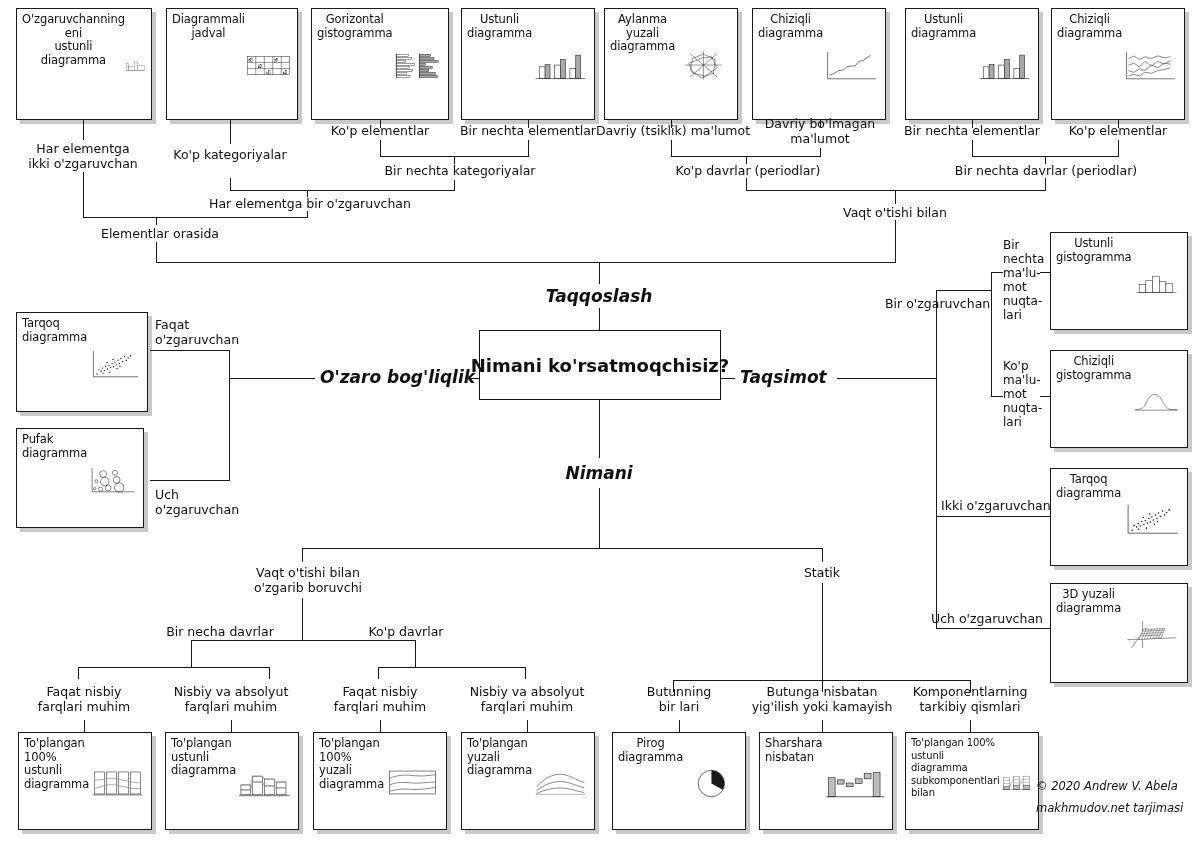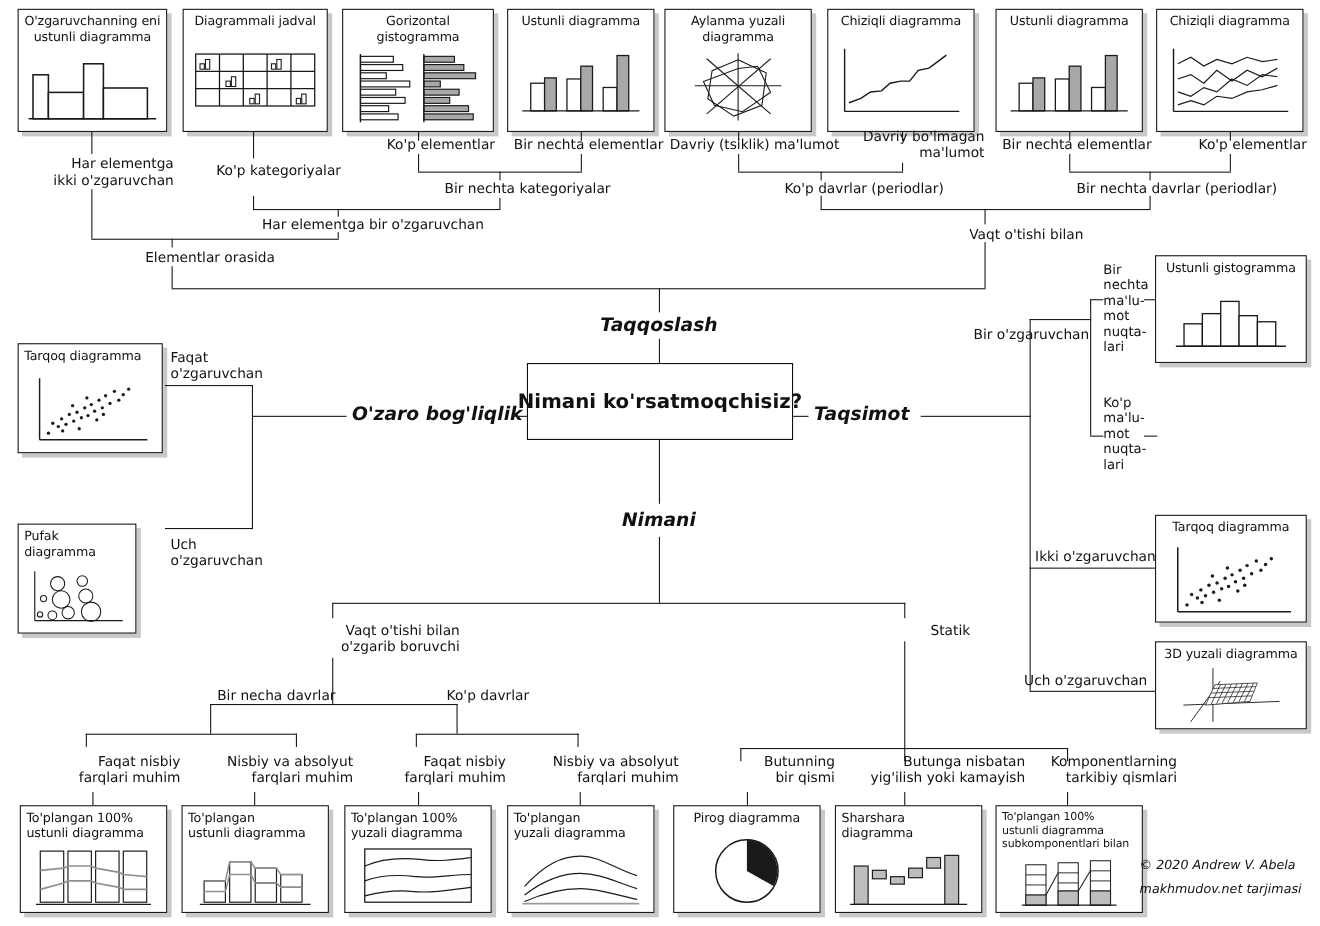--- a/index.html
+++ b/index.html
@@ -17,21 +17,21 @@
   }
   
   .card{
     position:absolute;
     background:#fff;
     border:1.5px solid #1a1a1a;
     box-shadow:4px 4px 0 0 #c9c9c9;
     box-sizing:border-box;
     padding:4px 5px 3px 5px;
     display:flex;
-    flex-direction:column;
+    flex-direction:row;
   }
   .card .ct{
     font-size:11.5px;
     line-height:13.5px;
     color:#111;
     text-align:center;
     white-space:pre-line;
     letter-spacing:-0.1px;
   }
   .card.lt .ct{text-align:left;}
@@ -47,21 +47,21 @@
   .hl{height:1.2px;}
   .vl{width:1.2px;}
   
   .lbl{
     position:absolute;
     font-size:12.5px;
     line-height:15px;
     color:#111;
     white-space:pre-line;
   }
-  .lbl.c{text-align:right;transform:translateX(-50%);}
+  .lbl.c{text-align:center;transform:translateX(-50%);}
   .lbl.l{text-align:left;}
   
   .branch{
     position:absolute;
     font-size:17px;
     font-weight:bold;
     font-style:italic;
     color:#111;
     white-space:nowrap;
   }
@@ -529,21 +529,21 @@
 
   <div class="card lt" style="left:16px;top:312px;width:132px;height:100px;">
     <div class="ct">Tarqoq diagramma</div>
     <div class="thumb">
       <svg viewBox="0 0 120 66" preserveAspectRatio="xMidYMid meet">
           <use href="#t-scatter"></use>
         </svg>
     </div>
   </div>
 
-  <div class="card lt" style="left:16px;top:428px;width:108px;height:100px;margin-top:48px;">
+  <div class="card lt" style="left:16px;top:428px;width:128px;height:100px;">
     <div class="ct">Pufak diagramma</div>
     <div class="thumb">
       <svg viewBox="0 0 120 66" preserveAspectRatio="xMidYMid meet">
           <use href="#t-bubble"></use>
         </svg>
     </div>
   </div>
 
   <div class="lbl l" style="left:155px;top:317px;width:110px;">Faqat
 o'zgaruvchan</div>
@@ -584,35 +584,43 @@
 
   <div class="card" style="left:1050px;top:232px;width:138px;height:98px;">
     <div class="ct">Ustunli gistogramma</div>
     <div class="thumb">
       <svg viewBox="0 0 136 62" preserveAspectRatio="xMidYMid meet">
           <use href="#t-histogram"></use>
         </svg>
     </div>
   </div>
 
+  <div class="card" style="left:1050px;top:350px;width:138px;height:98px;">
+    <div class="ct">Chiziqli gistogramma</div>
+    <div class="thumb">
+      <svg viewBox="0 0 136 60" preserveAspectRatio="xMidYMid meet">
+          <use href="#t-bellcurve"></use>
+        </svg>
+    </div>
+  </div>
 
   <div class="lbl l" style="left:941px;top:498px;width:130px;">Ikki o'zgaruvchan</div>
   <div class="ln hl" style="left:936px;top:516px;width:116px;"></div>
   <div class="card" style="left:1050px;top:468px;width:138px;height:98px;">
     <div class="ct">Tarqoq diagramma</div>
     <div class="thumb">
       <svg viewBox="0 0 120 66" preserveAspectRatio="xMidYMid meet">
           <use href="#t-scatter"></use>
         </svg>
     </div>
   </div>
 
   <div class="lbl l" style="left:931px;top:611px;width:130px;">Uch o'zgaruvchan</div>
   <div class="ln hl" style="left:936px;top:628px;width:116px;"></div>
-  <div class="card" style="left:1050px;top:583px;width:138px;height:80px;align-items:center;">
+  <div class="card" style="left:1050px;top:583px;width:138px;height:100px;">
     <div class="ct">3D yuzali diagramma</div>
     <div class="thumb">
       <svg viewBox="0 0 130 66" preserveAspectRatio="xMidYMid meet">
           <use href="#t-surface3d"></use>
         </svg>
     </div>
   </div>
 
   <div class="ln vl" style="left:599px;top:400px;height:58px;"></div>
   <div class="branch c" style="left:599px;top:463px;">Nimani</div>
@@ -693,42 +701,42 @@
           <use href="#t-stackedarea"></use>
         </svg>
     </div>
   </div>
 
   <div class="ln hl" style="left:673px;top:680px;width:298px;"></div>
   <div class="ln vl" style="left:673px;top:680px;height:12px;"></div>
   <div class="ln vl" style="left:822px;top:680px;height:12px;"></div>
   <div class="ln vl" style="left:970px;top:680px;height:12px;"></div>
   <div class="lbl c" style="left:679px;top:684px;width:160px;">Butunning
-bir qismi</div>
+bir lari</div>
   <div class="lbl c" style="left:822px;top:684px;width:220px;">Butunga nisbatan
 yig'ilish yoki kamayish</div>
   <div class="lbl c" style="left:970px;top:684px;width:200px;">Komponentlarning
 tarkibiy qismlari</div>
 
   <div class="ln vl" style="left:679px;top:720px;height:12px;"></div>
   <div class="ln vl" style="left:822px;top:720px;height:12px;"></div>
   <div class="ln vl" style="left:970px;top:720px;height:12px;"></div>
 
   <div class="card" style="left:612px;top:732px;width:134px;height:98px;">
     <div class="ct">Pirog diagramma</div>
     <div class="thumb">
       <svg viewBox="0 0 116 68" preserveAspectRatio="xMidYMid meet">
           <use href="#t-pie"></use>
         </svg>
     </div>
   </div>
 
   <div class="card lt" style="left:759px;top:732px;width:134px;height:98px;">
     <div class="ct">Sharshara
-diagramma</div>
+nisbatan</div>
     <div class="thumb">
       <svg viewBox="0 0 122 62" preserveAspectRatio="xMidYMid meet">
           <use href="#t-waterfall"></use>
         </svg>
     </div>
   </div>
 
   <div class="card lt" style="left:905px;top:732px;width:134px;height:98px;">
     <div class="ct" style="font-size:10px;line-height:12.5px;">To'plangan 100%
 ustunli diagramma

